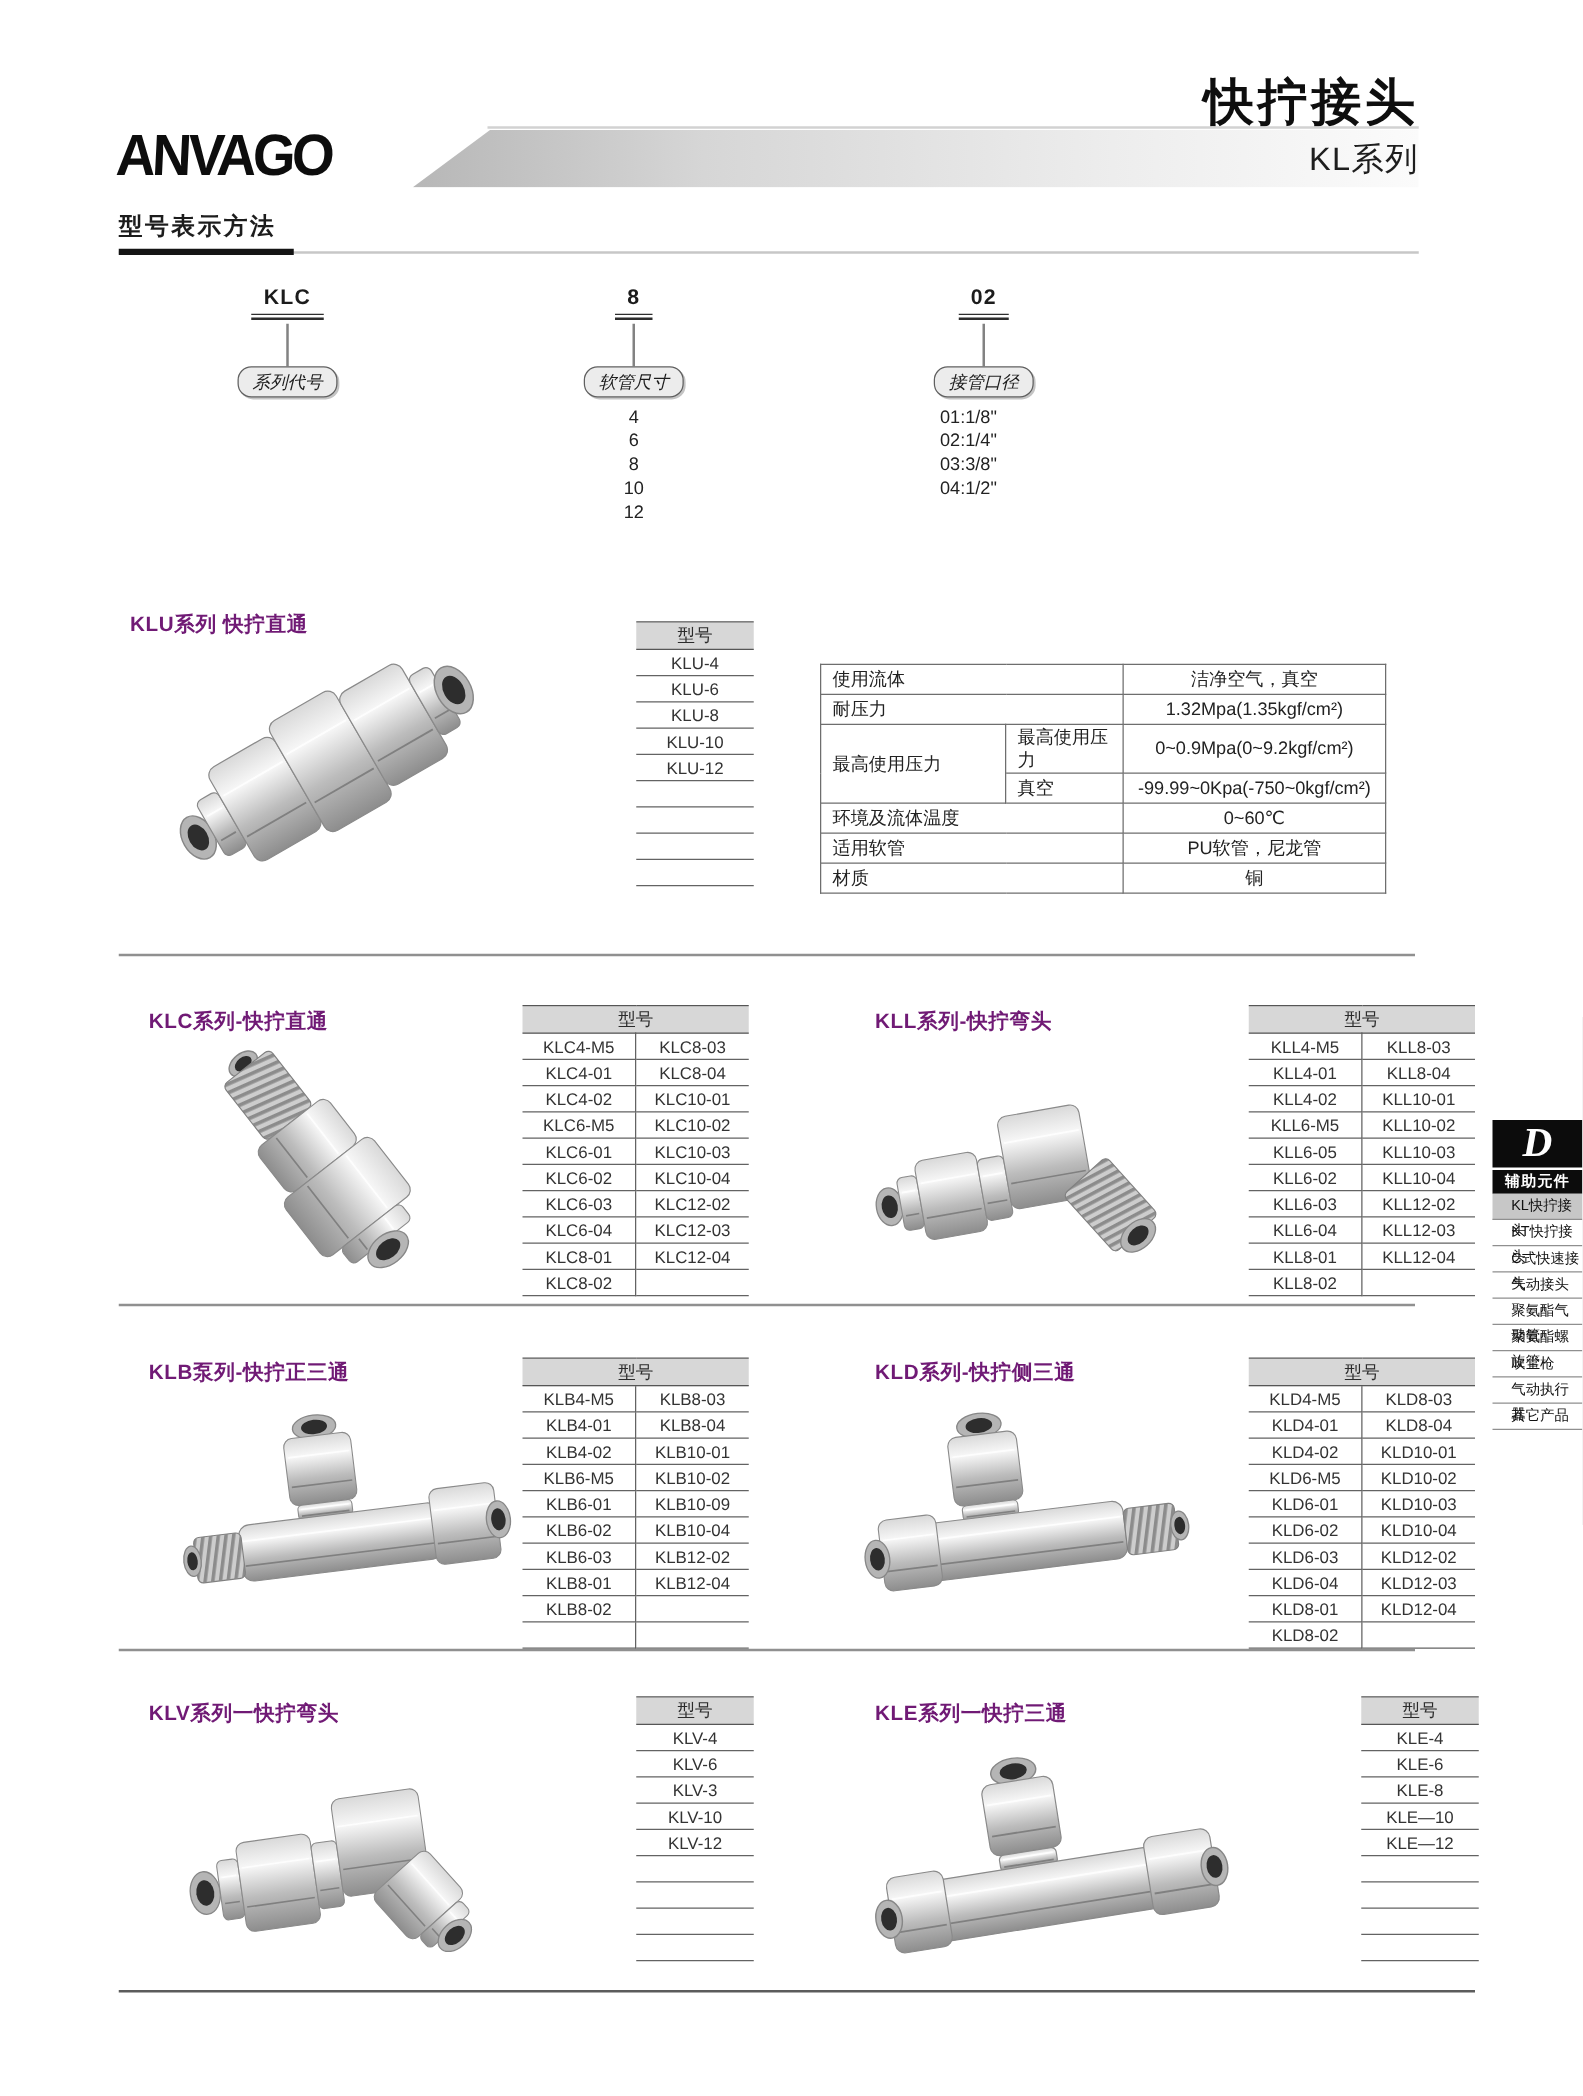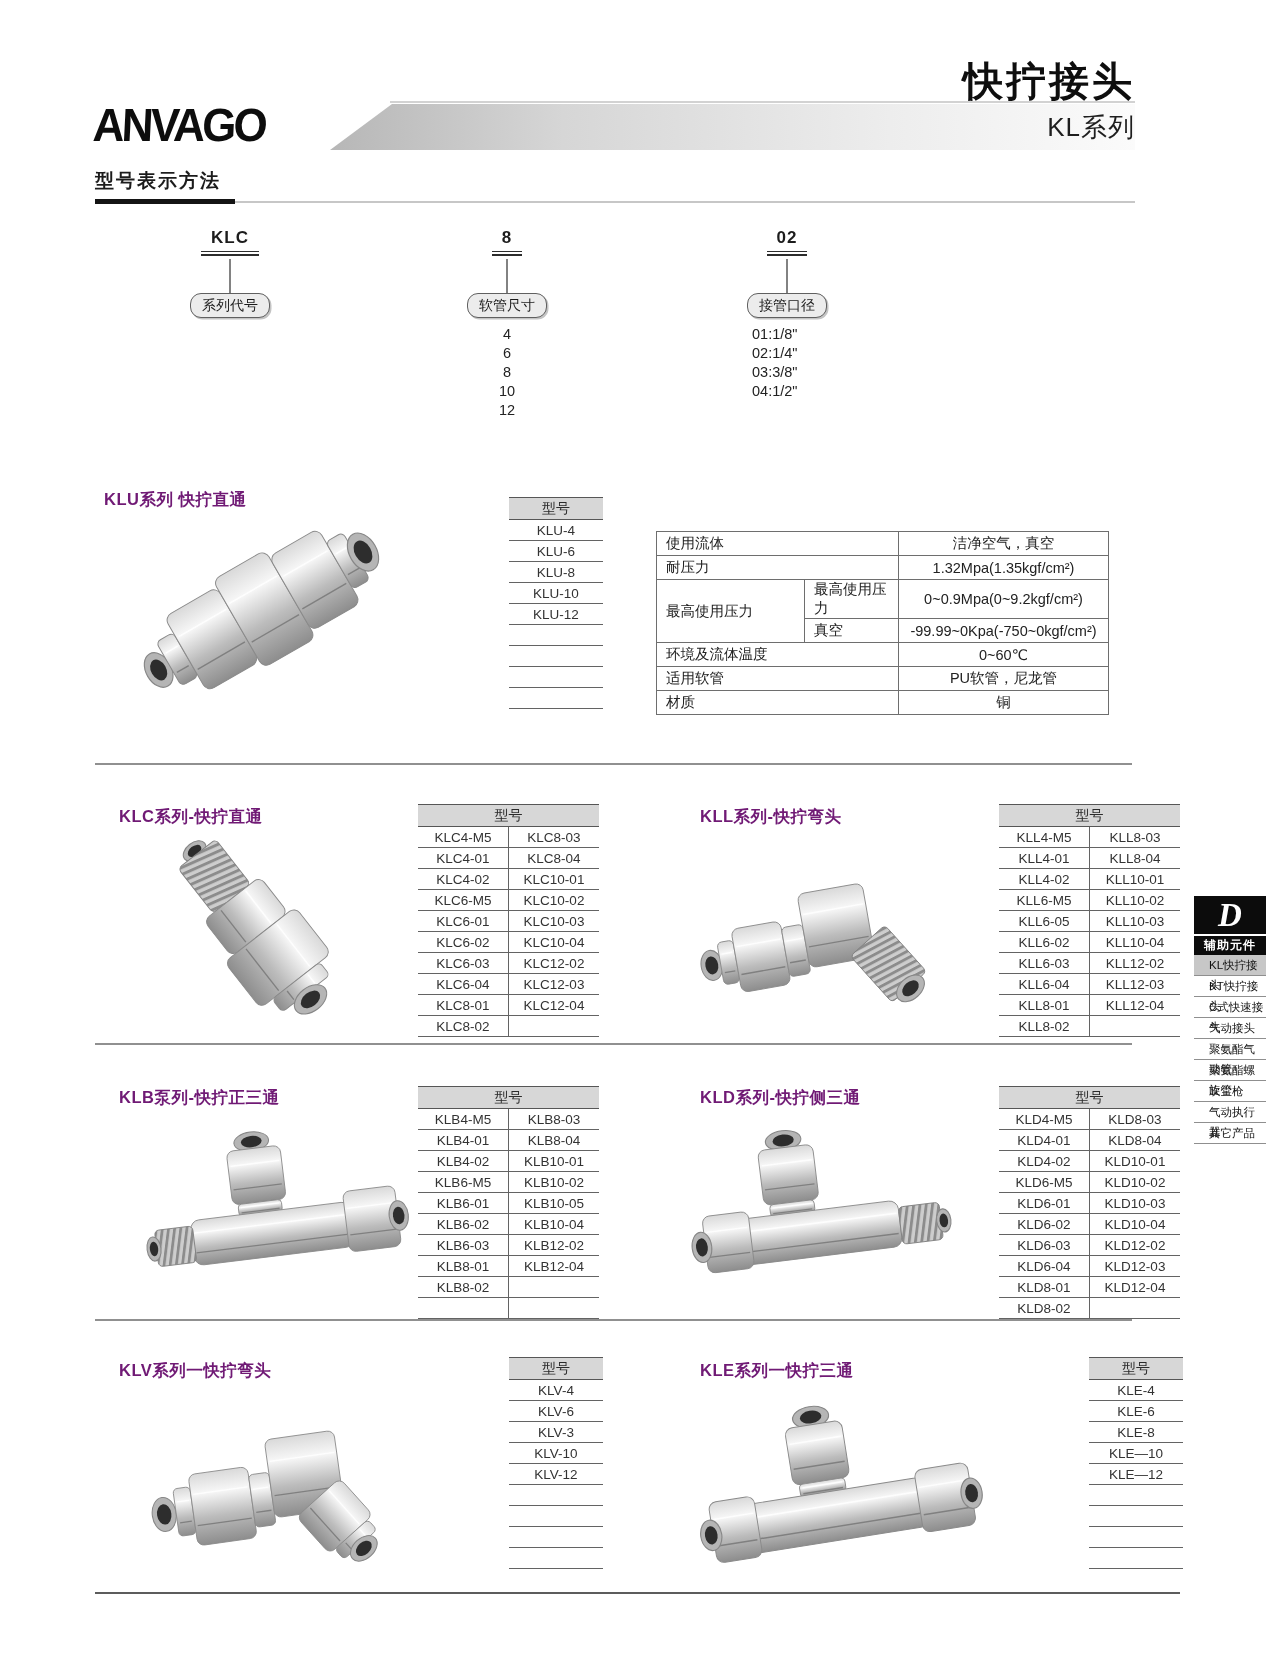--- a/index.html
+++ b/index.html
@@ -21,21 +21,21 @@
   .rule-black{position:absolute;left:95px;top:199px;width:140px;height:5px;background:#141414;}
 
   
   .seg{position:absolute;top:228px;width:170px;text-align:center;}
   .seg0{left:145px;}.seg1{left:422px;}.seg2{left:702px;}
   .seg .code{display:inline-block;font-weight:bold;font-size:17px;letter-spacing:1px;
              padding:0 10px 3px;border-bottom:1.6px solid #2d2d2d;position:relative;}
   .seg .code::after{content:"";position:absolute;left:0;right:0;bottom:-5px;height:1.6px;background:#2d2d2d;}
   .seg .vline{width:1.5px;height:34px;background:#828282;margin:7px auto 0;}
   .seg .pill{display:inline-block;border:1.3px solid #606060;border-radius:11px;background:#ececec;
-             padding:2.5px 11px;font-size:14px;box-shadow:1.5px 1.5px 0 #c4c4c4;}
+             padding:2.5px 11px;font-size:14px;box-shadow:1.5px 1.5px 0 #c4c4c4;font-style:italic;}
   .seg .opts{margin-top:7px;font-size:14.5px;line-height:19px;color:#222;}
   .seg2 .opts{text-align:left;padding-left:50px;}
 
   
   .stitle{position:absolute;font-size:16.5px;font-weight:bold;letter-spacing:0.5px;color:#701a75;}
   #t-klu{left:104px;top:489px;} #t-klc{left:119px;top:806px;} #t-kll{left:700px;top:806px;}
   #t-klb{left:119px;top:1087px;} #t-kld{left:700px;top:1087px;}
   #t-klv{left:119px;top:1360px;} #t-kle{left:700px;top:1360px;}
   .photo{position:absolute;}
   #p-klu{left:110px;top:514px;width:300px;height:195px;}
@@ -437,21 +437,21 @@
           <tr>
             <td class="c0">KLB4-02</td>
             <td>KLB10-01</td>
           </tr>
           <tr>
             <td class="c0">KLB6-M5</td>
             <td>KLB10-02</td>
           </tr>
           <tr>
             <td class="c0">KLB6-01</td>
-            <td>KLB10-05</td>
+            <td>KLB10-09</td>
           </tr>
           <tr>
             <td class="c0">KLB6-02</td>
             <td>KLB10-04</td>
           </tr>
           <tr>
             <td class="c0">KLB6-03</td>
             <td>KLB12-02</td>
           </tr>
           <tr>

